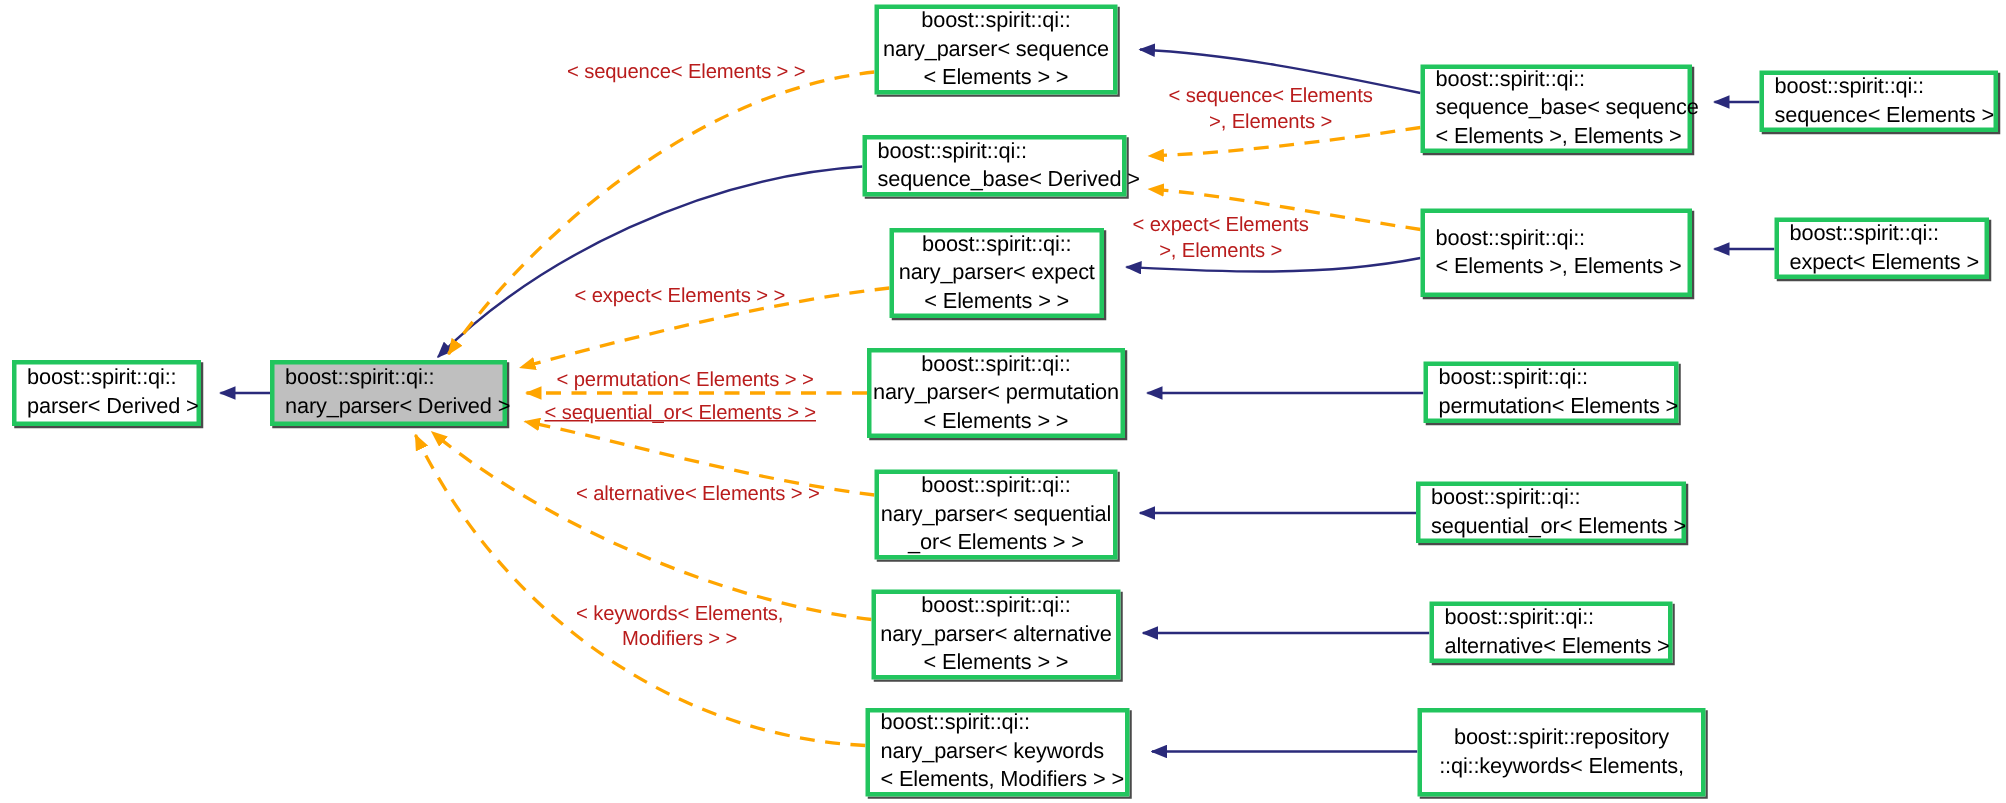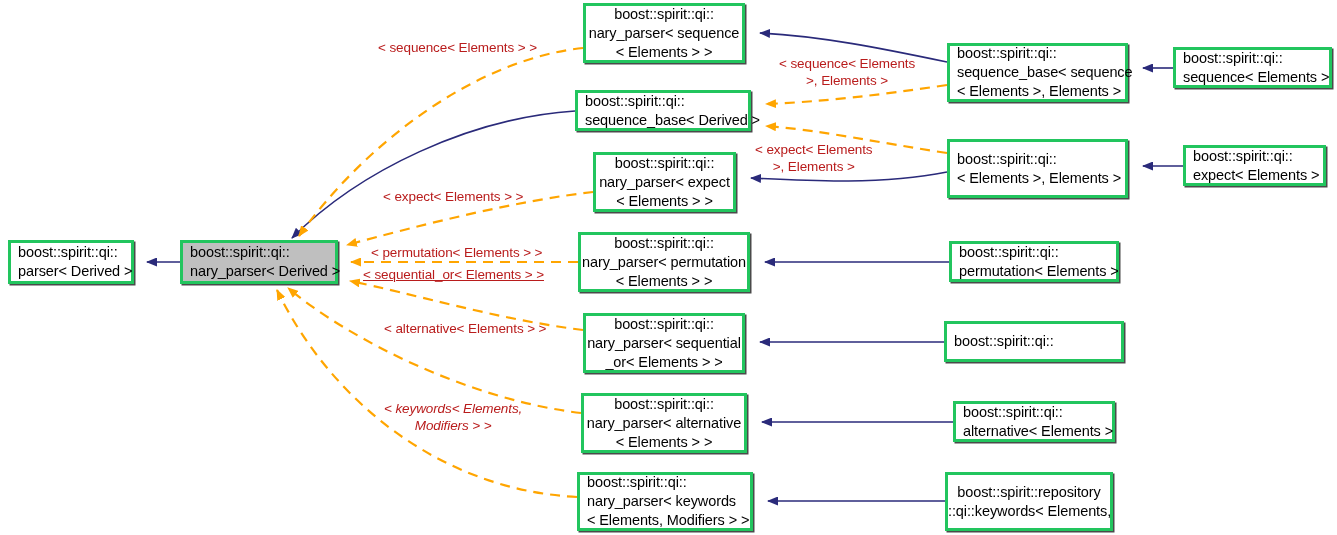--- a/index.html
+++ b/index.html
@@ -196,26 +196,27 @@
       <div class="node lalign" style="left: 947px; top: 139px; width: 181px; height: 59px;">
         <span class="ln">boost::spirit::qi::</span>
         <span class="ln">&lt; Elements &gt;, Elements &gt;</span>
       </div>
       <div class="node lalign" style="left: 949px; top: 241px; width: 170px; height: 41px;">
         <span class="ln">boost::spirit::qi::</span>
         <span class="ln">permutation&lt; Elements &gt;</span>
       </div>
       <div class="node lalign" style="left: 944px; top: 321px; width: 180px; height: 41px;">
         <span class="ln">boost::spirit::qi::</span>
+        <span class="ln">sequential_or&lt; Elements &gt;</span>
       </div>
       <div class="node lalign" style="left: 953px; top: 401px; width: 162px; height: 41px;">
         <span class="ln">boost::spirit::qi::</span>
         <span class="ln">alternative&lt; Elements &gt;</span>
       </div>
-      <div class="node" style="left: 945px; top: 472px; width: 168px; height: 59px;">
+      <div class="node" style="left: 945px; top: 472px; width: 192px; height: 59px;">
         <span class="ln">boost::spirit::repository</span>
         <span class="ln">::qi::keywords&lt; Elements,</span>
       </div>
       <div class="node lalign" style="left: 1173px; top: 47px; width: 159px; height: 41px;">
         <span class="ln">boost::spirit::qi::</span>
         <span class="ln">sequence&lt; Elements &gt;</span>
       </div>
       <div class="node lalign" style="left: 1183px; top: 145px; width: 143px; height: 41px;">
         <span class="ln">boost::spirit::qi::</span>
         <span class="ln">expect&lt; Elements &gt;</span>
@@ -238,19 +239,19 @@
       </div>
       <div class="edge-label" style="left: 371px; top: 244px;">
         <div>&lt; permutation&lt; Elements &gt; &gt;</div>
       </div>
       <div class="edge-label" style="left: 363px; top: 266px; text-decoration: underline;">
         <div>&lt; sequential_or&lt; Elements &gt; &gt;</div>
       </div>
       <div class="edge-label" style="left: 374px; top: 320px; margin-left: 10px;">
         <div>&lt; alternative&lt; Elements &gt; &gt;</div>
       </div>
-      <div class="edge-label" style="left: 384px; top: 400px; font-style: italic;">
+      <div class="edge-label" style="left: 384px; top: 400px;">
         <div>&lt; keywords&lt; Elements,</div>
         <div>Modifiers &gt; &gt;</div>
       </div>
     </div>
 
 </div>
 
 </body></html>

